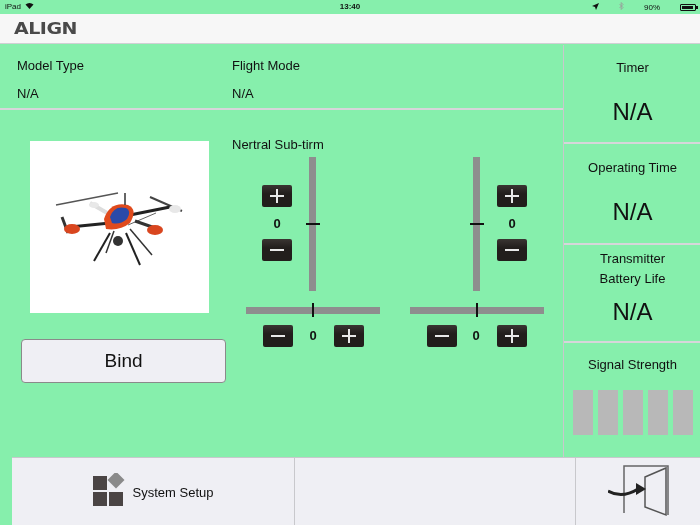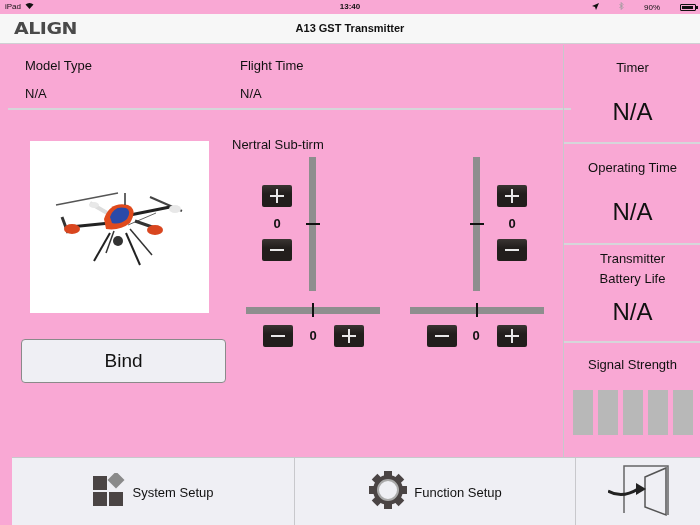--- a/index.html
+++ b/index.html
@@ -1,35 +1,35 @@
 <!DOCTYPE html>
 <html><head>
 <meta charset="utf-8">
 <style>
   * { box-sizing: border-box; margin: 0; padding: 0; }
   html, body { width: 700px; height: 525px; overflow: hidden; background: #efeff4; font-family: "Liberation Sans", sans-serif; color: #111; }
-  .root { position: relative; width: 700px; height: 525px; background: #f9a8d4; }
+  .root { position: relative; width: 700px; height: 525px; background: #86efac; }
 
   
   .statusbar { position: absolute; left: 0; top: 0; width: 700px; height: 14px; font-size: 8px; color: #111; }
   .statusbar .left { position: absolute; left: 5px; top: 2px; display: flex; align-items: center; gap: 4px; }
   .statusbar .center { position: absolute; left: 0; right: 0; top: 2px; text-align: center; font-weight: bold; font-size: 8px; }
   .statusbar .right { position: absolute; right: 4px; top: 2px; display: flex; align-items: center; gap: 20px; }
   .battery { display: inline-block; width: 16px; height: 7px; border: 1px solid #111; position: relative; border-radius: 1px; }
   .battery .fill { position: absolute; left: 1px; top: 1px; bottom: 1px; width: 11px; background: #111; }
   .battery::after { content: ""; position: absolute; right: -3px; top: 1.5px; width: 2px; height: 3px; background: #111; }
 
   
   .navbar { position: absolute; left: 0; top: 14px; width: 700px; height: 30px; background: #f7f7f7; border-bottom: 1px solid #d0d0d4; }
   .logo { position: absolute; left: 14px; top: 5px; font-family: "DejaVu Sans", sans-serif; font-weight: bold; font-size: 19px; letter-spacing: -0.5px; color: #4a4a4a; transform: scaleY(0.85); transform-origin: left top; }
   .nav-title { position: absolute; left: 0; right: 0; top: 8px; text-align: center; font-size: 11px; font-weight: bold; color: #111; }
 
   
   .main-left { position: absolute; left: 0; top: 45px; width: 563px; height: 412px; }
-  .info-row { position: absolute; left: 8px; top: 0; width: 563px; height: 65px; border-bottom: 2px solid #d6d6da; }
+  .info-row { position: absolute; left: 0; top: 0; width: 563px; height: 65px; border-bottom: 2px solid #d6d6da; }
   .info-label { position: absolute; font-size: 13px; color: #111; }
   .info-value { position: absolute; font-size: 13px; color: #111; }
 
   .model-image { position: absolute; left: 30px; top: 141px; width: 179px; height: 172px; background: #fff; }
   .bind-btn { position: absolute; left: 21px; top: 339px; width: 205px; height: 44px; border: 1px solid #8a8a8a; border-radius: 4px; background: #efeff4; font-size: 19px; display: flex; align-items: center; justify-content: center; color: #111; cursor: pointer; }
 
   .subtrim-title { position: absolute; left: 232px; top: 137px; font-size: 13px; color: #111; }
 
   .vtrack { position: absolute; width: 7px; background: #8e8e8e; }
   .htrack { position: absolute; height: 7px; background: #8e8e8e; }
@@ -83,28 +83,27 @@
       </span>
       <span>90%</span>
       <span class="battery">
           <span class="fill"></span>
         </span>
     </div>
   </div>
 
   <div class="navbar">
     <div class="logo">ALIGN</div>
-    <div class="nav-title">A13 GST Transmitter</div>
   </div>
 
   <div class="main-left">
     <div class="info-row">
       <div class="info-label" style="left:17px; top:13px;">Model Type</div>
       <div class="info-value" style="left:17px; top:41px;">N/A</div>
-      <div class="info-label" style="left:232px; top:13px;">Flight Time</div>
+      <div class="info-label" style="left:232px; top:13px;">Flight Mode</div>
       <div class="info-value" style="left:232px; top:41px;">N/A</div>
     </div>
   </div>
 
   <div class="model-image">
     <svg width="179" height="172" viewBox="0 0 179 172">
 
       <line x1="26" y1="64" x2="88" y2="52" stroke="#555" stroke-width="1.5"></line>
       <line x1="120" y1="56" x2="152" y2="70" stroke="#444" stroke-width="2"></line>
       <line x1="98" y1="84" x2="126" y2="72" stroke="#666" stroke-width="1"></line>
@@ -212,39 +211,20 @@
         <svg width="34" height="34" viewBox="0 0 34 34">
           <rect x="0" y="3" width="14" height="14" fill="#4a4444"></rect>
           <rect x="0" y="19" width="14" height="14" fill="#4a4444"></rect>
           <rect x="16" y="19" width="14" height="14" fill="#4a4444"></rect>
           <rect x="17" y="1" width="12" height="12" fill="#8a8a8a" transform="rotate(45 23 7)"></rect>
         </svg>
       </span>
       <span class="label">System Setup</span>
     </div>
     <div class="tb-divider" style="left:282px;"></div>
-    <div class="tb-btn" style="left:283px; width:280px;">
-      <span>
-        <svg width="40" height="40" viewBox="0 0 40 40">
-          <g fill="#4a4444">
-            <rect x="16" y="1" width="8" height="8"></rect>
-            <rect x="16" y="31" width="8" height="8"></rect>
-            <rect x="1" y="16" width="8" height="8"></rect>
-            <rect x="31" y="16" width="8" height="8"></rect>
-            <rect x="16" y="1" width="8" height="8" transform="rotate(45 20 20)"></rect>
-            <rect x="16" y="31" width="8" height="8" transform="rotate(45 20 20)"></rect>
-            <rect x="1" y="16" width="8" height="8" transform="rotate(45 20 20)"></rect>
-            <rect x="31" y="16" width="8" height="8" transform="rotate(45 20 20)"></rect>
-            <circle cx="20" cy="20" r="15"></circle>
-          </g>
-          <circle cx="20" cy="20" r="10" fill="#efeff4" stroke="#aaa" stroke-width="2"></circle>
-        </svg>
-      </span>
-      <span class="label">Function Setup</span>
-    </div>
     <div class="tb-divider" style="left:563px;"></div>
     <div class="tb-btn" style="left:564px; width:136px;">
       <span>
         <svg width="72" height="54" viewBox="0 0 72 54">
           <polyline points="16,50 16,3 60,3 60,52" fill="none" stroke="#666" stroke-width="1.5"></polyline>
           <polygon points="37,14 58,5 58,52 37,44" fill="#efeff4" stroke="#555" stroke-width="1.5"></polygon>
           <path d="M0 28 Q14 36 30 26" fill="none" stroke="#222" stroke-width="3"></path>
           <polygon points="28,20 38,26 28,32" fill="#222"></polygon>
         </svg>
       </span>

